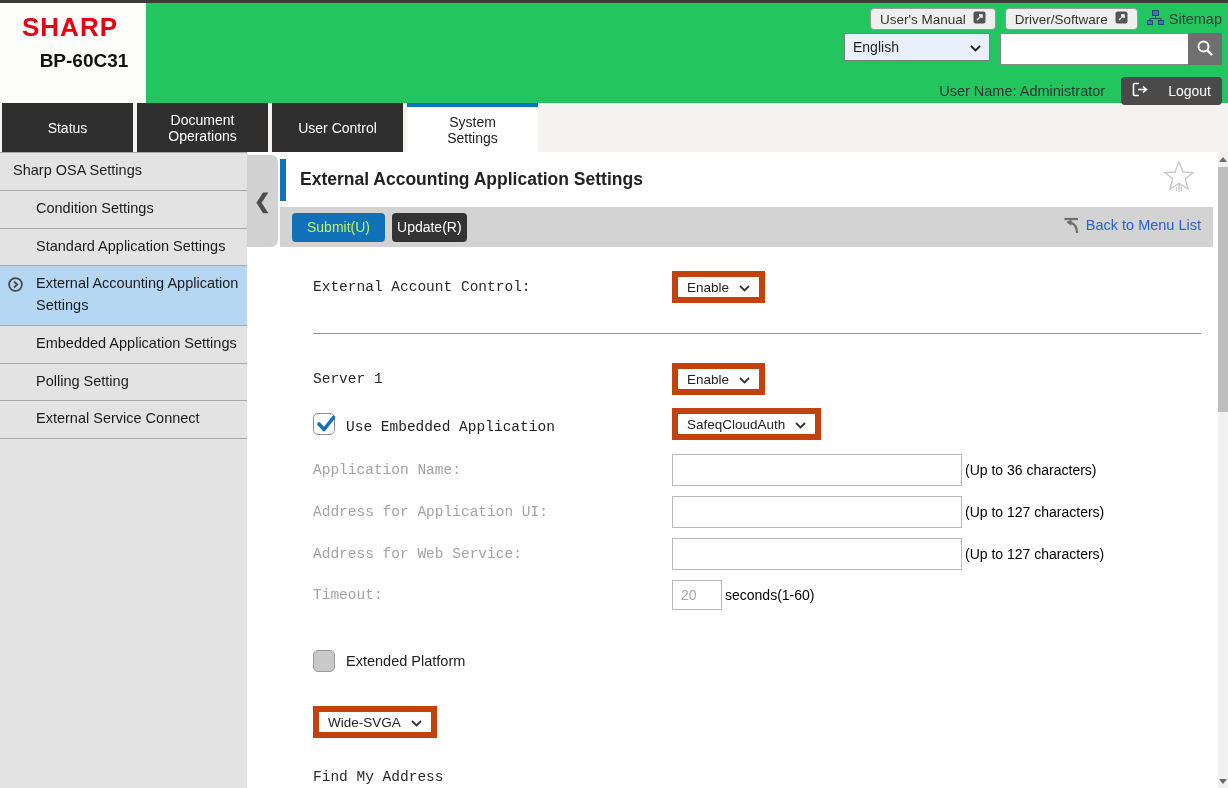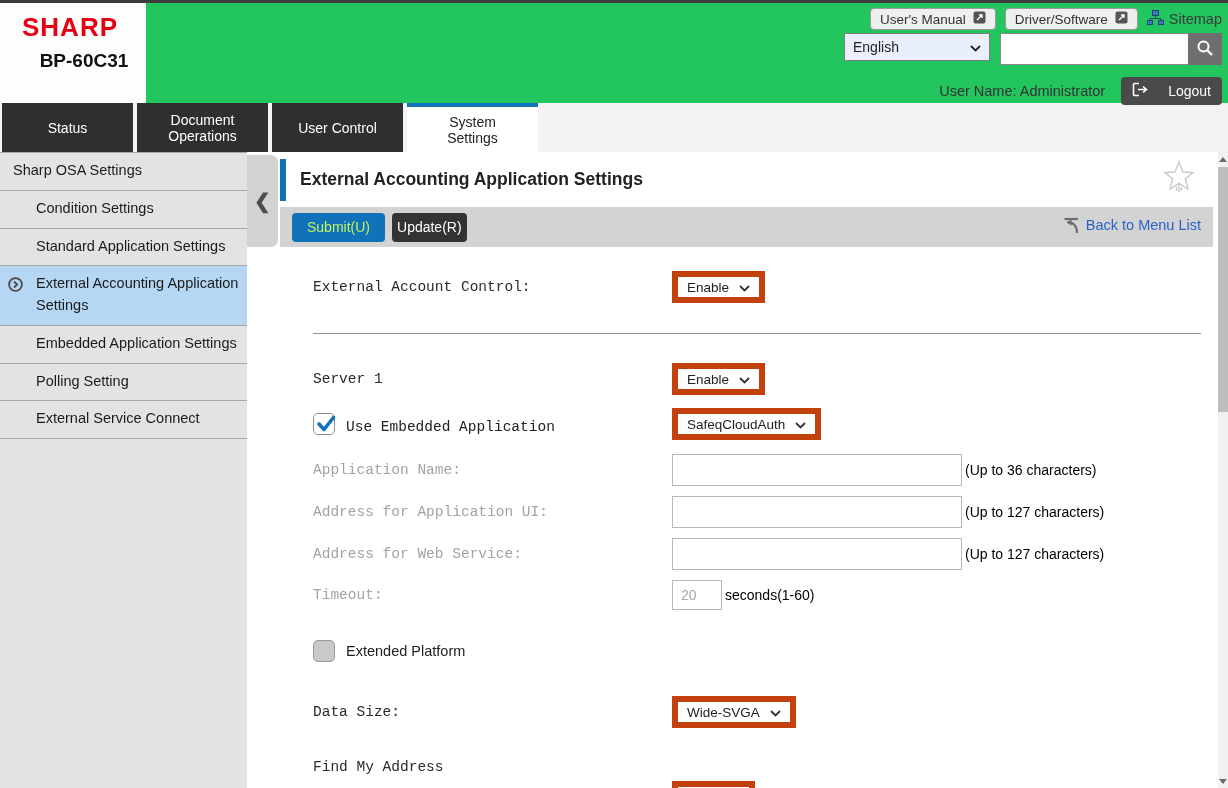--- a/index.html
+++ b/index.html
@@ -89,21 +89,21 @@
   .chk svg { position:absolute; left:1px; top:-1px; }
   .chk--dis { background:#c9c9c9; border-color:#9a9a9a; cursor:default; }
   .chk-lbl { margin-left:11px; font-size:14.5px; color:#222; }
 
   .divider { border-top:1px solid #949494; margin-top:30px; }
 
   .r1 { margin-top:24px; }
   .r-server { margin-top:29px; }
   .r-embed { margin-top:13px; }
   .r-input { margin-top:10px; }
-  .r-ext { margin-top:30px; }
+  .r-ext { margin-top:40px; }
   .r-datasize { margin-top:34px; }
   .r-fma { margin-top:31px; }
   .r-searchfrom { margin-top:6px; }
 
   
   .vscroll { position:absolute; right:0; top:0; width:10px; height:636px; background:#f1f1f1; }
   .vs-up { height:14px; display:flex; align-items:center; justify-content:center; }
   .vs-up::after { content:""; border-left:4px solid transparent; border-right:4px solid transparent;
                   border-bottom:5px solid #6a6a6a; }
   .vs-thumb { position:absolute; top:15px; left:0; width:10px; height:245px; background:#bdbdbd; }
@@ -330,21 +330,20 @@
         <input class="txt-input txt-input--sm" type="text" disabled="" value="20" style="">
         <span class="note">seconds(1-60)</span>
       </div>
 
       <div class="frow r-ext">
         <span class="chk chk--dis"></span>
         <span class="chk-lbl lbl--dis">Extended Platform</span>
       </div>
 
       <div class="frow r-datasize">
-        <span class="lbl">Data Size:</span>
         <div class="sel" style="min-width:108px">
           <span>Wide-SVGA</span>
           <span><svg width="11" height="7" viewBox="0 0 11 7">
                 <path d="M1 1 L5.5 5.5 L10 1" stroke="#333" stroke-width="1.8" fill="none"></path>
               </svg></span>
         </div>
       </div>
 
       <div class="frow r-fma">
         <span class="lbl">Find My Address</span>

